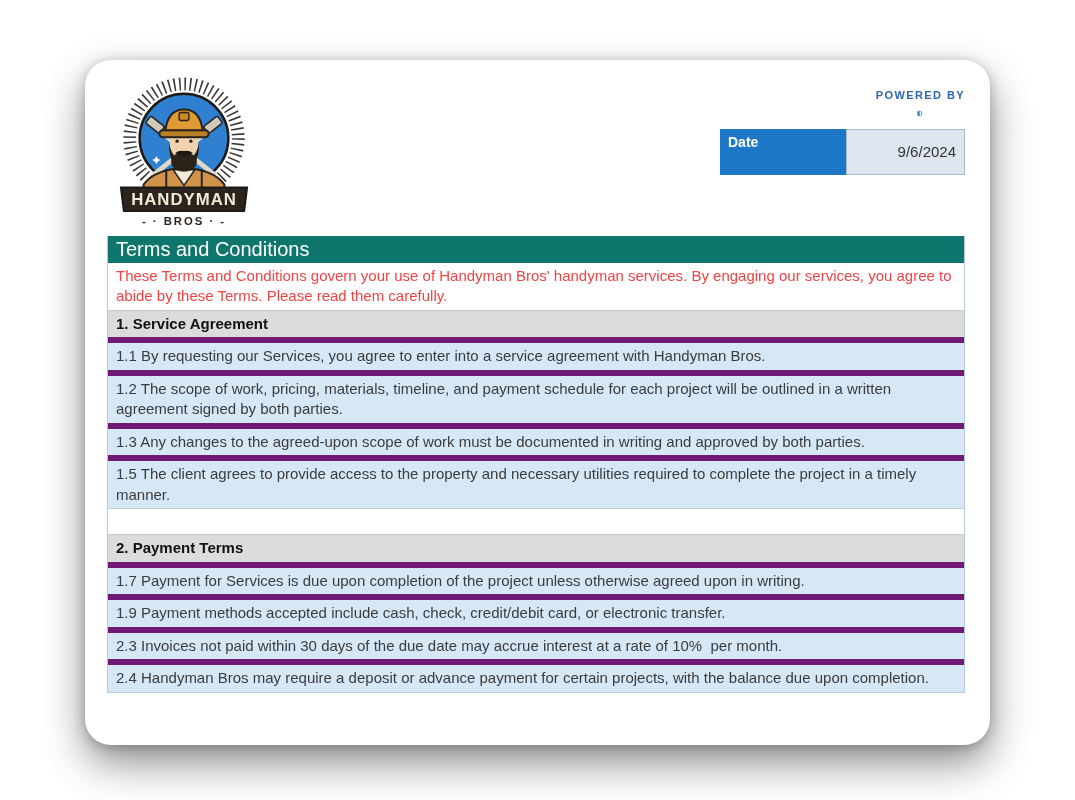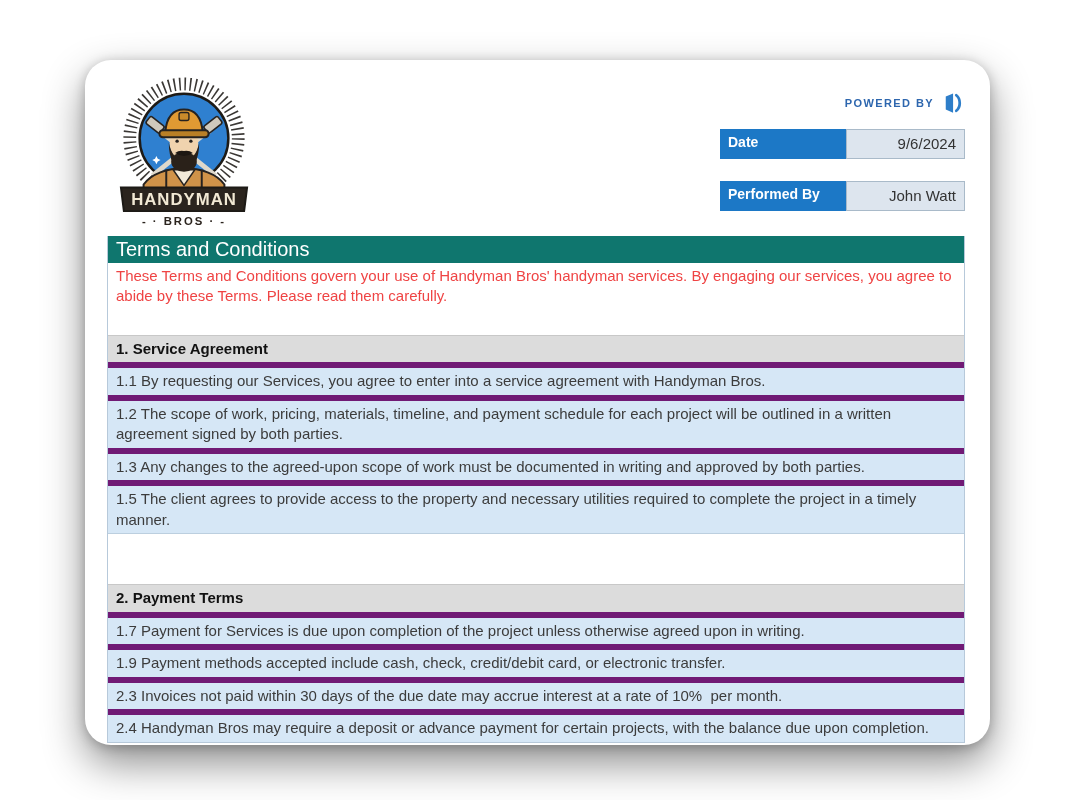--- a/index.html
+++ b/index.html
@@ -20,20 +20,21 @@
   
   .logo-wrap {
     position: absolute; left: 30px; top: 13px;
     width: 138px; height: 156px;
   }
   
   .brand-line {
     position: absolute; top: 29px; right: 25px;
     display: flex; align-items: center; gap: 9px;
     height: 28px;
+    flex-direction: column;
   }
   .powered-by {
     font-size: 11px; font-weight: bold; letter-spacing: 1.4px;
     color: #2d66ae;
   }
   .hcp-icon { width: 22px; height: 24px; display: block; }
   .brand-name {
     font-size: 22px; font-weight: 600; color: #2e7ec9;
     letter-spacing: 0.2px;
   }
@@ -48,42 +49,42 @@
     box-sizing: border-box; width: 126px;
     background: #1c78c6; color: #ffffff;
     font-size: 14px; font-weight: bold;
     padding: 3px 8px; line-height: 20px;
   }
   .meta-value {
     box-sizing: border-box; width: 119px;
     background: #dde5ee; color: #333333;
     border: 1px solid #a9bac9;
     font-size: 15px; text-align: right;
-    padding: 4px 8px; line-height: 20px;
+    padding: 12px 8px; line-height: 20px;
   }
   
   .terms-table {
     position: absolute; left: 22px; top: 176px;
     width: 858px; box-sizing: border-box;
     border: 1px solid #b7c9da; border-top: none;
   }
   .row {
     box-sizing: border-box;
     font-size: 15px; line-height: 20.5px;
     padding: 3px 8px;
     white-space: pre-wrap;
   }
   .row.title-bar {
     background: #0f766e; color: #ffffff;
     font-weight: normal; font-size: 20px;
   }
   .row.intro { background: #ffffff; color: #ef4444; }
   .row.section-heading {
     background: #dcdcdc; color: #111111;
-    font-weight: bold; border-top: 1px solid #c8c8c8; margin-top: 25px;
+    font-weight: bold; border-top: 1px solid #c8c8c8;
   }
   .row.clause {
     background: #d6e7f6; color: #3c3c3c;
     border-top: 6px solid #701a75;
   }
   .row.spacer {
     background: #ffffff; height: 26px; padding: 0;
     border-top: 1px solid #bccfdf;
   }
 </style>
@@ -145,24 +146,20 @@
       <path d="M3 5 L11 1.5 L11 22.5 L3 19 Z" fill="#2e7ec9"></path>
       <path d="M14.5 3.5 C 19.5 7.5, 19.5 16.5, 14.5 20.5" stroke="#2e7ec9" stroke-width="3" fill="none" stroke-linecap="round"></path>
     </svg>
   </div>
 
   <div class="meta-row date-row">
     <div class="meta-label">Date</div>
     <div class="meta-value">9/6/2024</div>
   </div>
 
-  <div class="meta-row performed-row">
-    <div class="meta-label">Performed By</div>
-    <div class="meta-value">John Watt</div>
-  </div>
 
   <div class="terms-table">
     <div class="row title-bar">Terms and Conditions</div>
     <div class="row intro">These Terms and Conditions govern your use of Handyman Bros' handyman services. By engaging our services, you agree to abide by these Terms. Please read them carefully.</div>
 
   <div class="row section-heading">1. Service Agreement</div>
       <div class="row clause">1.1 By requesting our Services, you agree to enter into a service agreement with Handyman Bros.</div>
       <div class="row clause">1.2 The scope of work, pricing, materials, timeline, and payment schedule for each project will be outlined in a written agreement signed by both parties.</div>
       <div class="row clause">1.3 Any changes to the agreed-upon scope of work must be documented in writing and approved by both parties.</div>
       <div class="row clause">1.5 The client agrees to provide access to the property and necessary utilities required to complete the project in a timely manner.</div>

